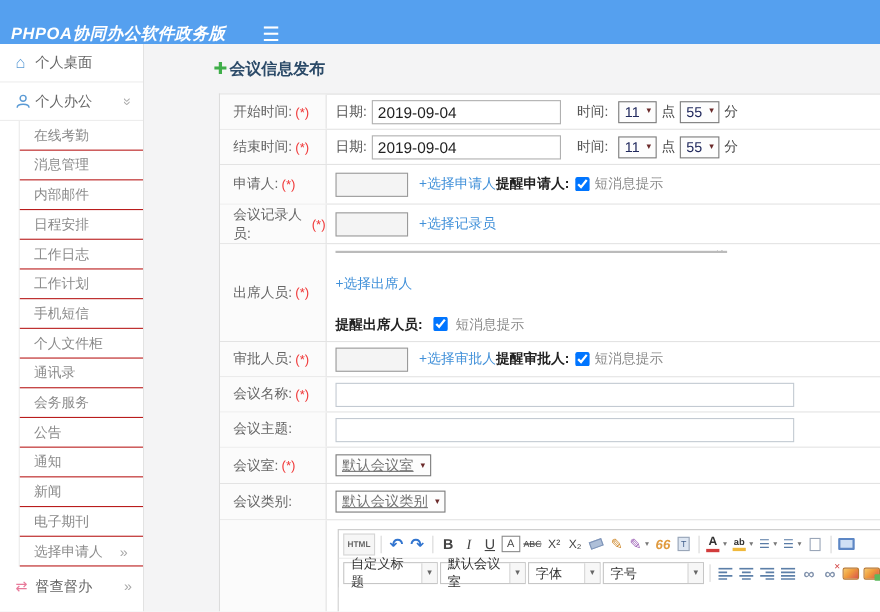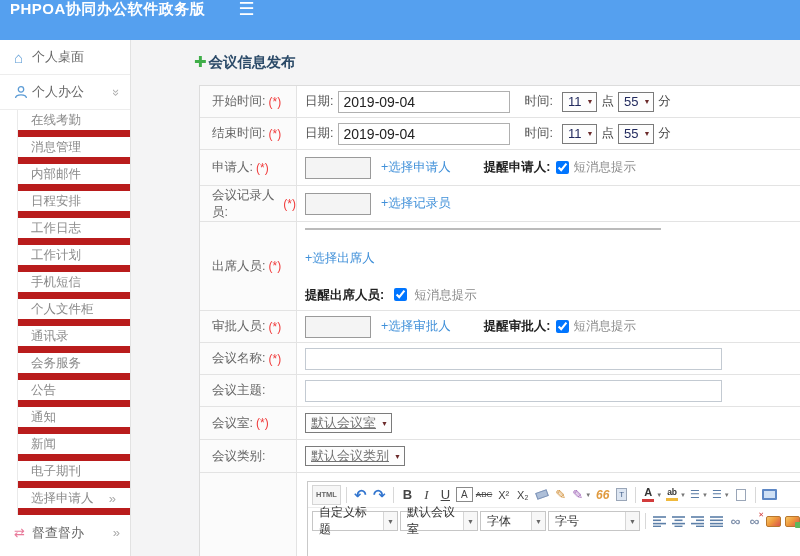--- a/index.html
+++ b/index.html
@@ -1,39 +1,39 @@
 <!DOCTYPE html>
 <html><head>
 <meta charset="utf-8">
 <style>
   * { margin:0; padding:0; box-sizing:border-box; }
   html,body { width:800px; height:556px; overflow:hidden; background:#f4f4f5;
     font-family:"Liberation Sans","DejaVu Sans",sans-serif; }
 
   
-  .header { height:40px; background:#55a0ef; display:flex; align-items:flex-start; padding-left:10px; }
+  .header { height:40px; background:#55a0ef; display:flex; align-items:flex-end; padding-left:10px;font-style:italic; }
   .app-title { color:#fff; font-size:15px; font-weight:bold; letter-spacing:.5px; }
   .hamburger { color:#fff; font-size:18px; margin-left:33px; cursor:pointer; line-height:1; }
 
   
   .app { display:flex; height:516px; }
   .sidebar { width:131px; background:#fff; border-right:1px solid #e2e2e2; flex-shrink:0; }
   .main { flex:1; background:#f4f4f5; padding:12px 0 0 63px; overflow:hidden; }
 
   
   .side-top { height:35px; display:flex; align-items:center; padding:0 10px 0 14px;
     border-bottom:1px solid #ededed; color:#666; font-size:13px; cursor:pointer; }
   .side-top .s-icon { color:#5b9bd5; font-size:15px; width:18px; }
   .side-top .s-icon svg { display:block; }
   .side-top .s-label { flex:1; }
   .chev { color:#aaa; font-size:13px; }
   .chev.down { display:inline-block; transform:rotate(90deg); }
   .side-sub { margin-left:17px; border-left:1px solid #eaeaea; }
   .side-sub-item { height:27px; display:flex; align-items:center; padding:0 14px 0 13px;
-    font-size:12.5px; color:#8a8a8a; border-bottom:7px solid #b91c1c; cursor:pointer; }
+    font-size:12.5px; color:#8a8a8a; border-bottom:1px solid #b91c1c; cursor:pointer; }
   .side-sub-item .s-label { flex:1; }
   .side-bottom { border-bottom:none; }
   .side-bottom .s-icon { color:#e87a9a; font-size:13px; }
 
   
   .page-title { display:flex; align-items:center; height:20px; }
   .plus-icon { color:#3fae49; font-size:15px; font-weight:bold; margin-right:2px; }
   .title-text { color:#2b4a68; font-size:14.5px; font-weight:bold; }
 
   
@@ -53,21 +53,21 @@
     padding:0 4px; color:#222; font-family:inherit; }
   .selbox { display:inline-flex; align-items:center; border:1px solid #7b7b7b;
     background:#fdfdfd; height:20px; padding:0 3px 0 5px; margin:0 4px; cursor:pointer; }
   .selbox .sv { font-size:13px; color:#222a5e; }
   .selbox .arr { font-size:7px; color:#6b2a2a; margin-left:5px; }
   .selbox.navy .sv { color:#737373; text-decoration:underline; }
 
   input.small { width:66px; height:22px; border:1px solid #9a9a9a; background:#f4f4f4;
     margin-right:10px; }
   a.flink { color:#4090d9; text-decoration:none; font-size:12.5px; cursor:pointer; }
-  .remind { font-weight:bold; color:#222; margin-left:33px; margin-right:6px; font-size:12.5px; }
+  .remind { font-weight:bold; color:#222; margin-left:0; margin-right:6px; font-size:12.5px; }
   .sms { color:#8a8a8a; font-size:12.5px; margin-left:4px; }
   input.cbx { width:13px; height:13px; vertical-align:-2px; cursor:pointer; }
   textarea.attend { width:356px; height:48px; border:1px solid #bbb; resize:both;
     font-family:inherit; }
   .sub-line { margin-top:20px; }
   input.long { width:417px; height:22px; border:1px solid #c3cad2; padding:0 4px;
     font-size:13px; font-family:inherit; }
 
   
   .frow.editor-row { border-bottom:none; flex:1; }

